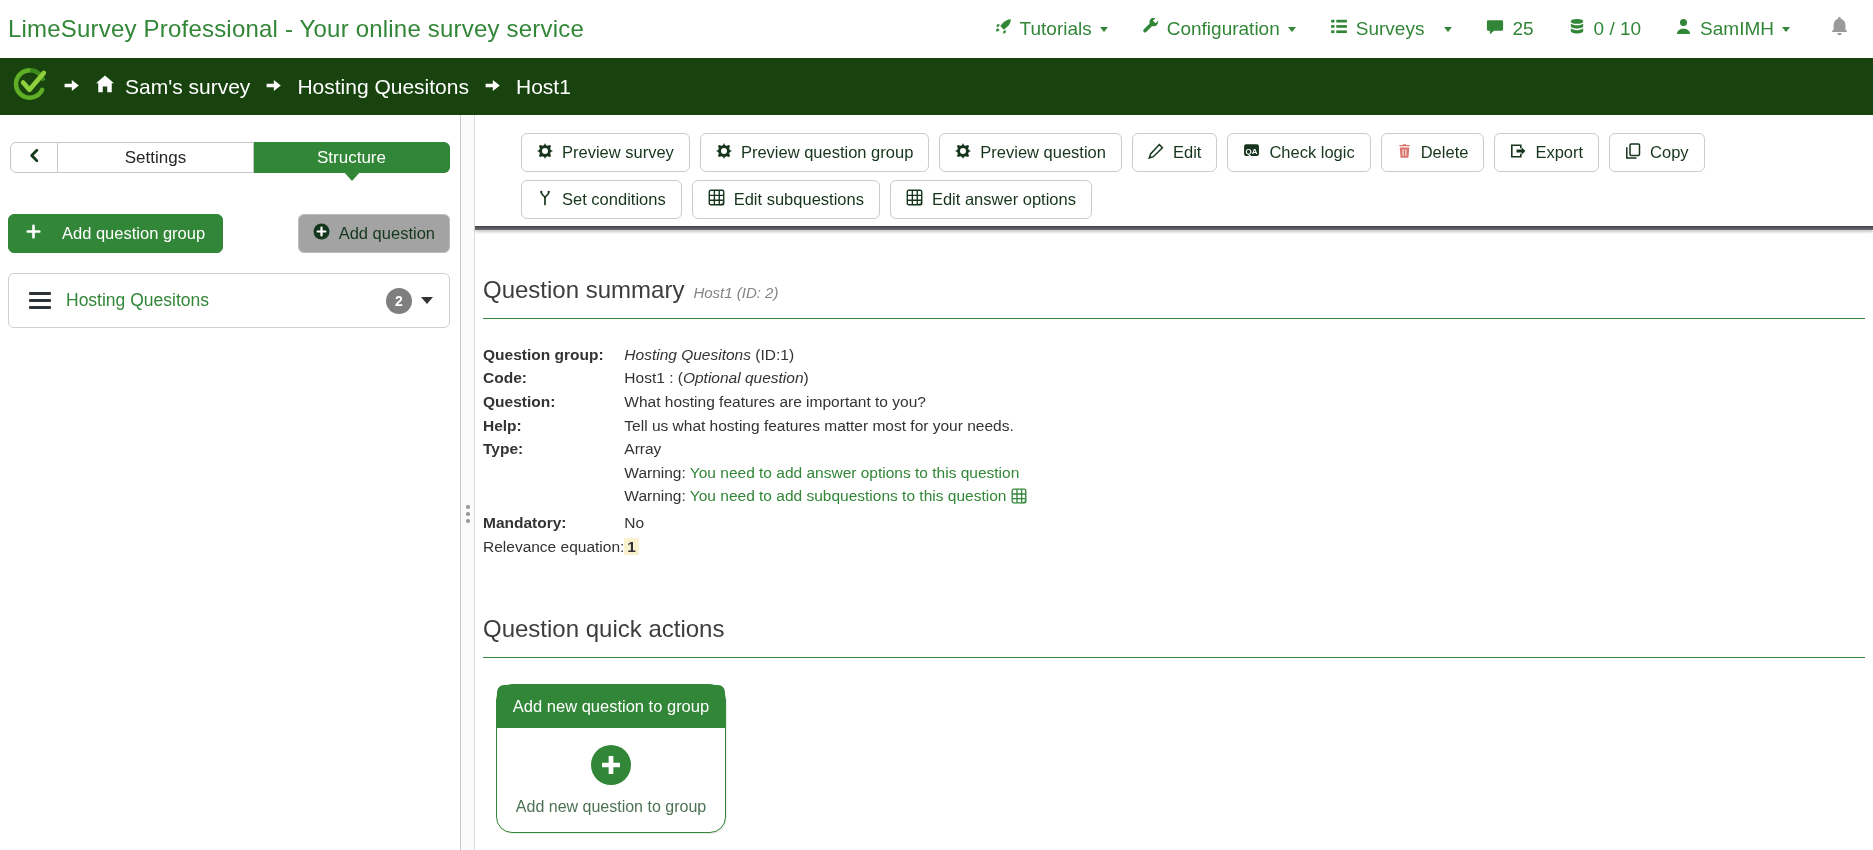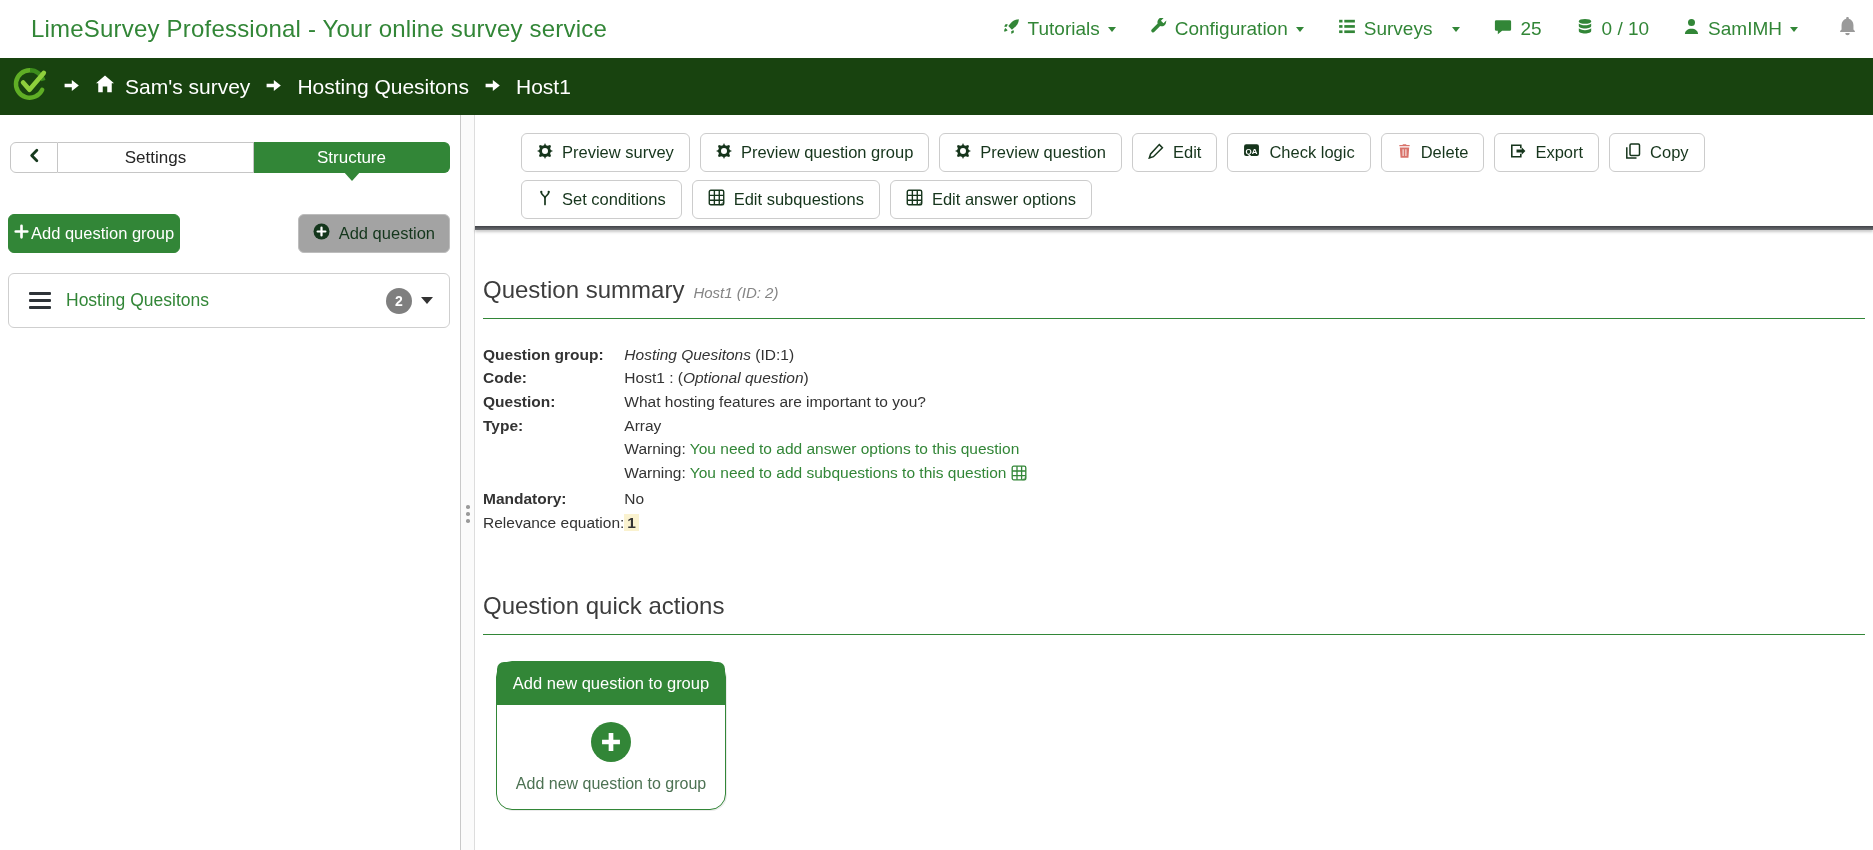--- a/index.html
+++ b/index.html
@@ -2,21 +2,21 @@
 <html style="--brand-green: #328637; --navbar-green: #18430f; --trash-red: #d9736b; --badge-gray: #7f7f7f; --highlight-yellow: #faf2cf; --button-text: #16351c;"><head>
 <meta charset="utf-8">
 <style>
   * { box-sizing: border-box; margin: 0; padding: 0; }
   html,body { width:1873px; height:850px; background:#fff;
     font-family:"Liberation Sans","DejaVu Sans",sans-serif; color:#333; overflow:hidden; }
   .page { position:relative; width:1873px; height:850px; }
 
   
   .header { height:58px; display:flex; align-items:center; justify-content:space-between;
-    padding:0 16px 0 8px; background:#fff;margin-left:23px; }
+    padding:0 24px 0 8px; background:#fff; }
   .app-title { color:var(--brand-green,#328637); font-size:24px; letter-spacing:.2px; }
   .topnav { display:flex; align-items:center; gap:34px; color:var(--brand-green,#328637); font-size:19px; }
   .nav-item { display:flex; align-items:center; gap:8px; cursor:pointer; white-space:nowrap; }
   .nav-item svg { flex:0 0 auto; }
   .caret { width:0; height:0; border:4.5px solid transparent; border-top:5.5px solid currentColor;
     margin-top:5px; display:inline-block; }
   .caret.gap { margin-left:12px; }
   .bell { margin-left:6px; display:flex; align-items:center; }
 
   
@@ -37,21 +37,21 @@
   .tab { flex:1; display:flex; align-items:center; justify-content:center; font-size:17px;
     color:#262626; border:1px solid #c6c6c6; border-left:none; background:#fff; cursor:pointer; }
   .tab.active { background:var(--brand-green,#328637); color:#fff; border-color:var(--brand-green,#328637);
     border-radius:0 6px 6px 0; position:relative; }
   .tab.active .notch { position:absolute; left:50%; bottom:-9px; transform:translateX(-50%);
     width:0; height:0; border:9px solid transparent; border-top:10px solid var(--brand-green,#328637);
     border-bottom:none; }
 
   
   .side-actions { display:flex; justify-content:space-between; margin:41px 10px 0 8px; }
-  .btn-green { display:inline-flex; align-items:center; gap:2px; height:39px; padding:0 5px;
+  .btn-green { display:inline-flex; align-items:center; gap:21px; height:39px; padding:0 17px;
     background:var(--brand-green,#328637); color:#fff; border:1px solid var(--brand-green,#328637);
     border-radius:6px; font-size:16.5px; cursor:pointer; }
   .btn-outline { display:inline-flex; align-items:center; gap:9px; height:39px; padding:0 14px;
     background:#a3a3a3; color:#14361c; border:1px solid #bdbdbd; border-radius:6px; font-size:16.5px; cursor:pointer; }
 
   
   .group-item { margin:20px 10px 0 8px; height:55px; border:1px solid #cfcfcf; border-radius:6px;
     display:flex; align-items:center; padding:0 16px 0 20px; background:#fff; cursor:pointer; }
   .bars i { display:block; width:22px; height:3.2px; background:#2e3338; margin:3.6px 0; border-radius:1px; }
   .group-label { color:var(--brand-green,#328637); font-size:17.5px; margin-left:15px; }
@@ -352,20 +352,24 @@
           </tr>
           <tr>
             <td class="lbl">Code:</td>
             <td><span>Host1 : (</span><i>Optional question</i><span>)</span></td>
           </tr>
           <tr>
             <td class="lbl">Question:</td>
             <td>What hosting features are important to you?</td>
           </tr>
           <tr>
+            <td class="lbl">Help:</td>
+            <td>Tell us what hosting features matter most for your needs.</td>
+          </tr>
+          <tr>
             <td class="lbl">Type:</td>
             <td>Array</td>
           </tr>
           <tr>
             <td class="lbl"></td>
             <td><span>Warning: </span><span class="warn-link">You need to add answer options to this question</span></td>
           </tr>
           <tr>
             <td class="lbl"></td>
             <td><span>Warning: </span><span class="warn-link">You need to add subquestions to this question</span><span class="warn-icon"><svg width="16" height="16" viewBox="0 0 16 16">

